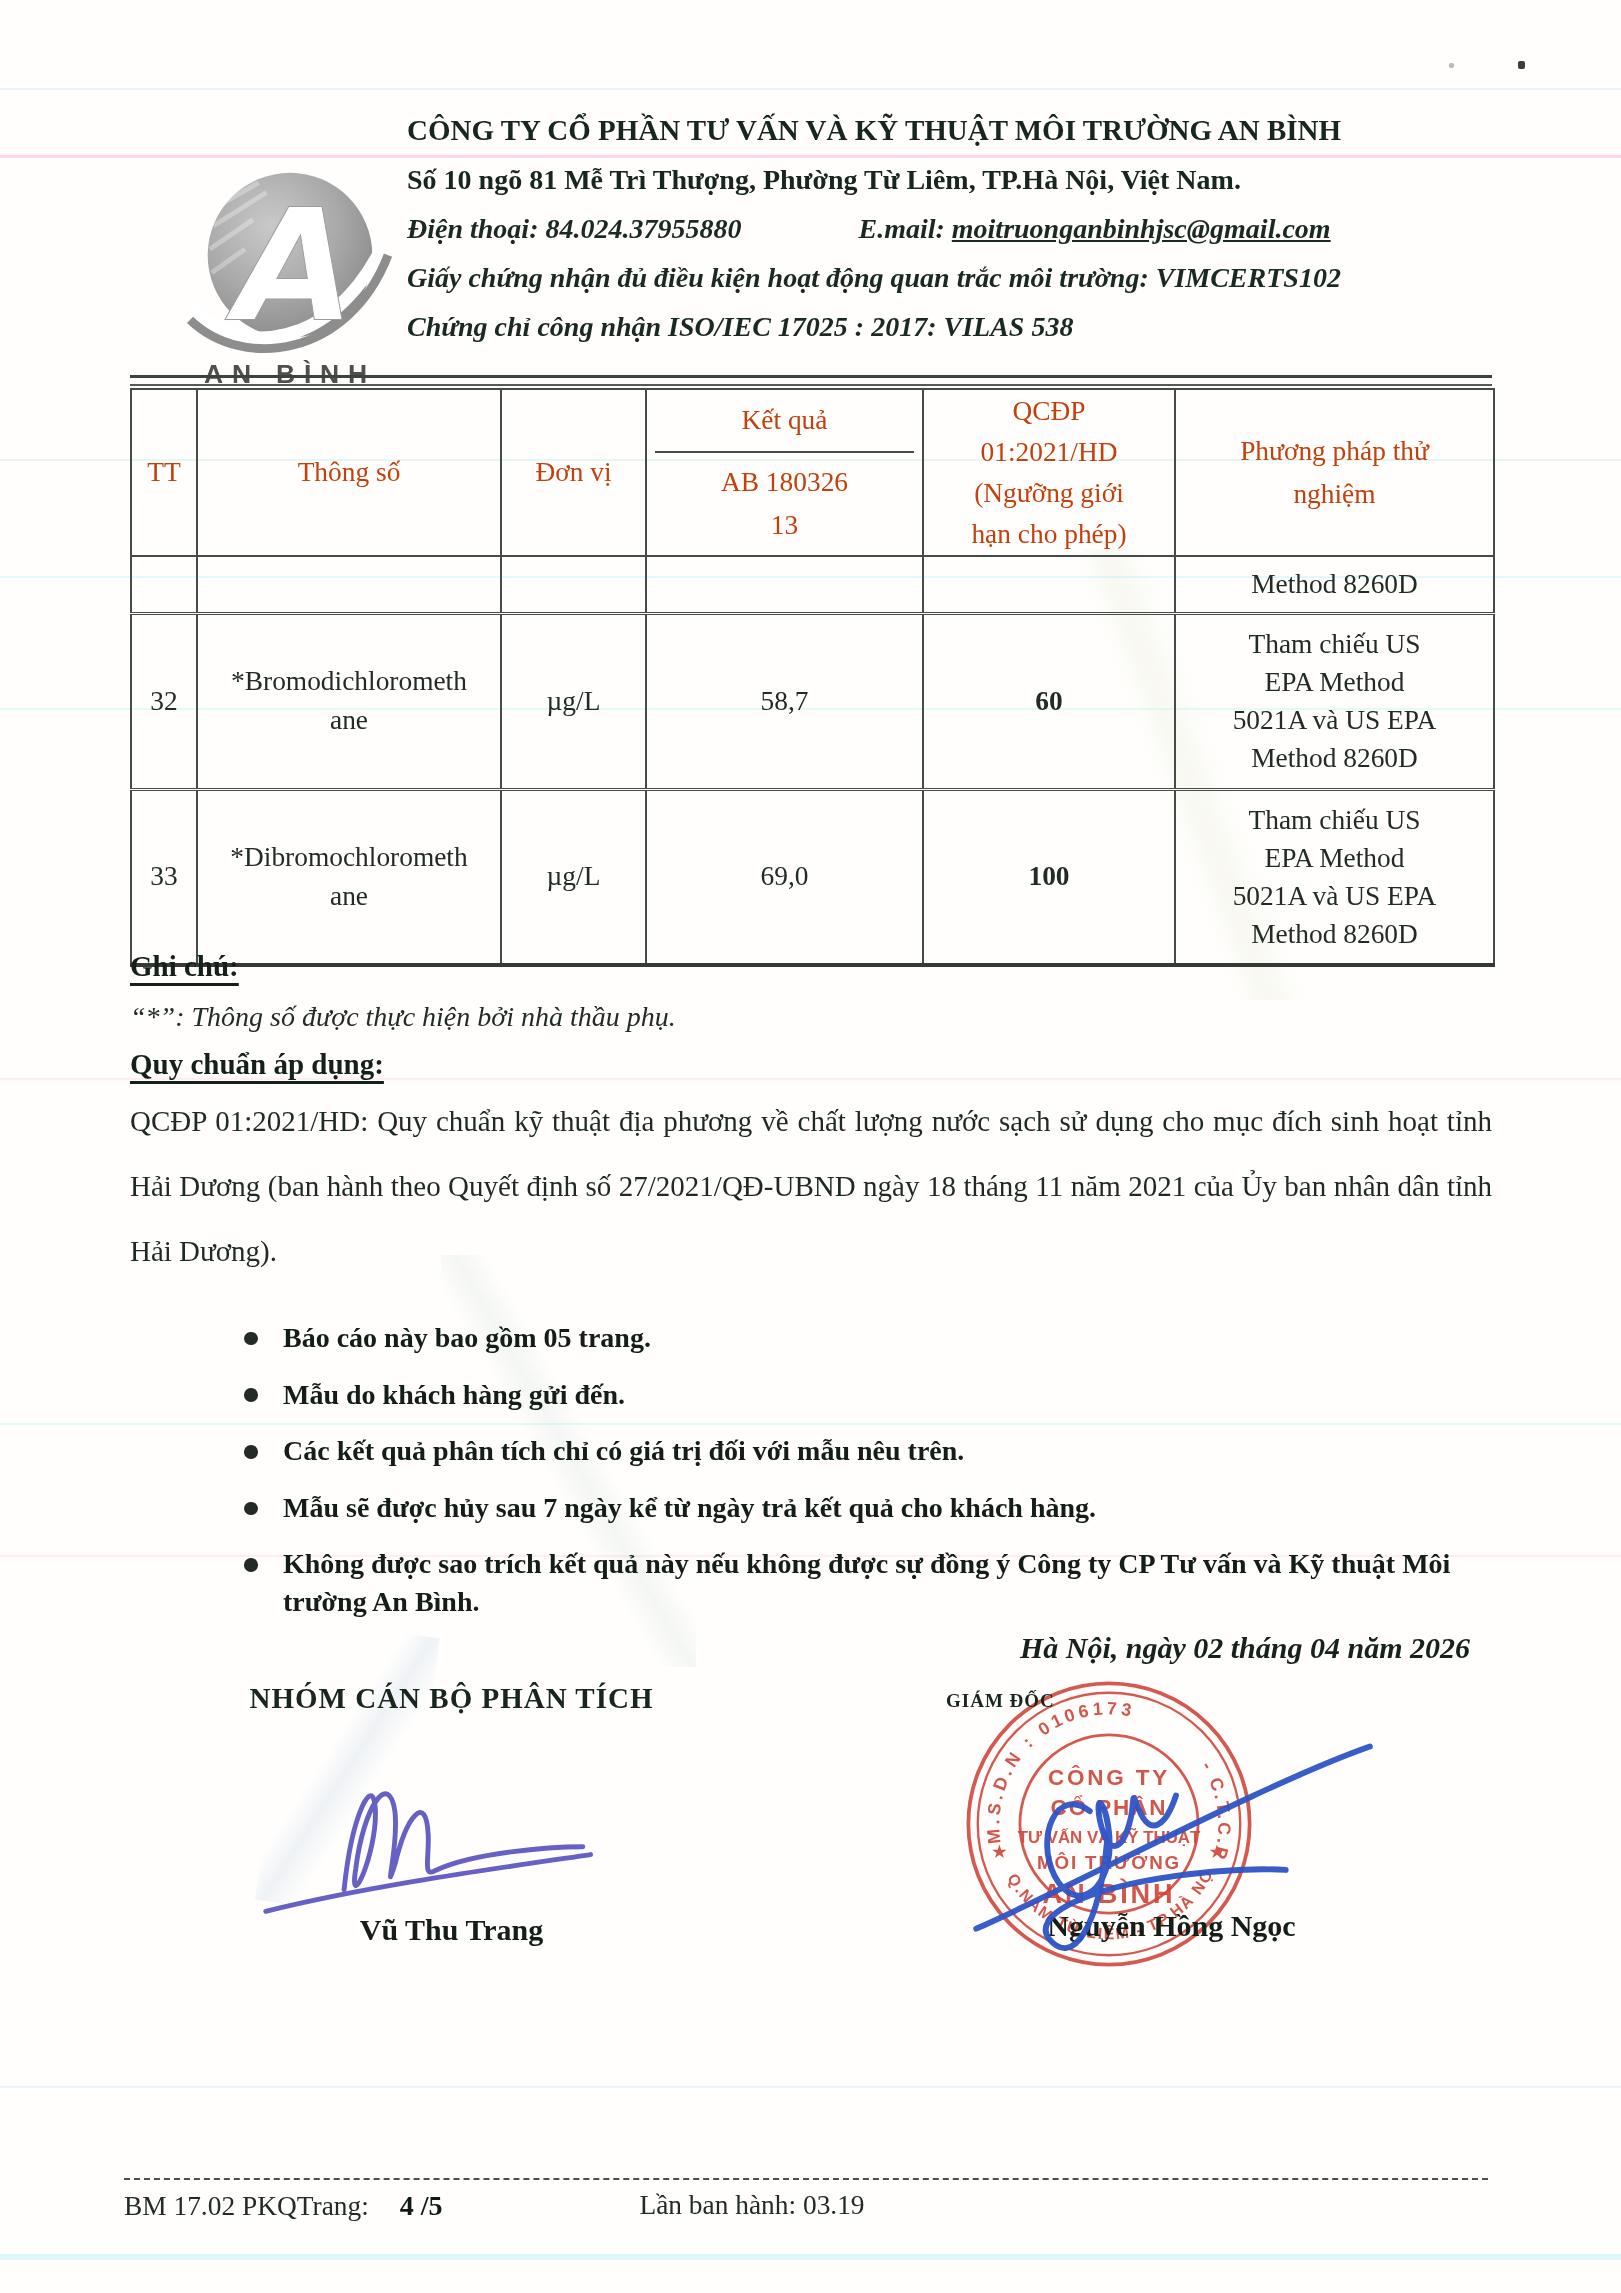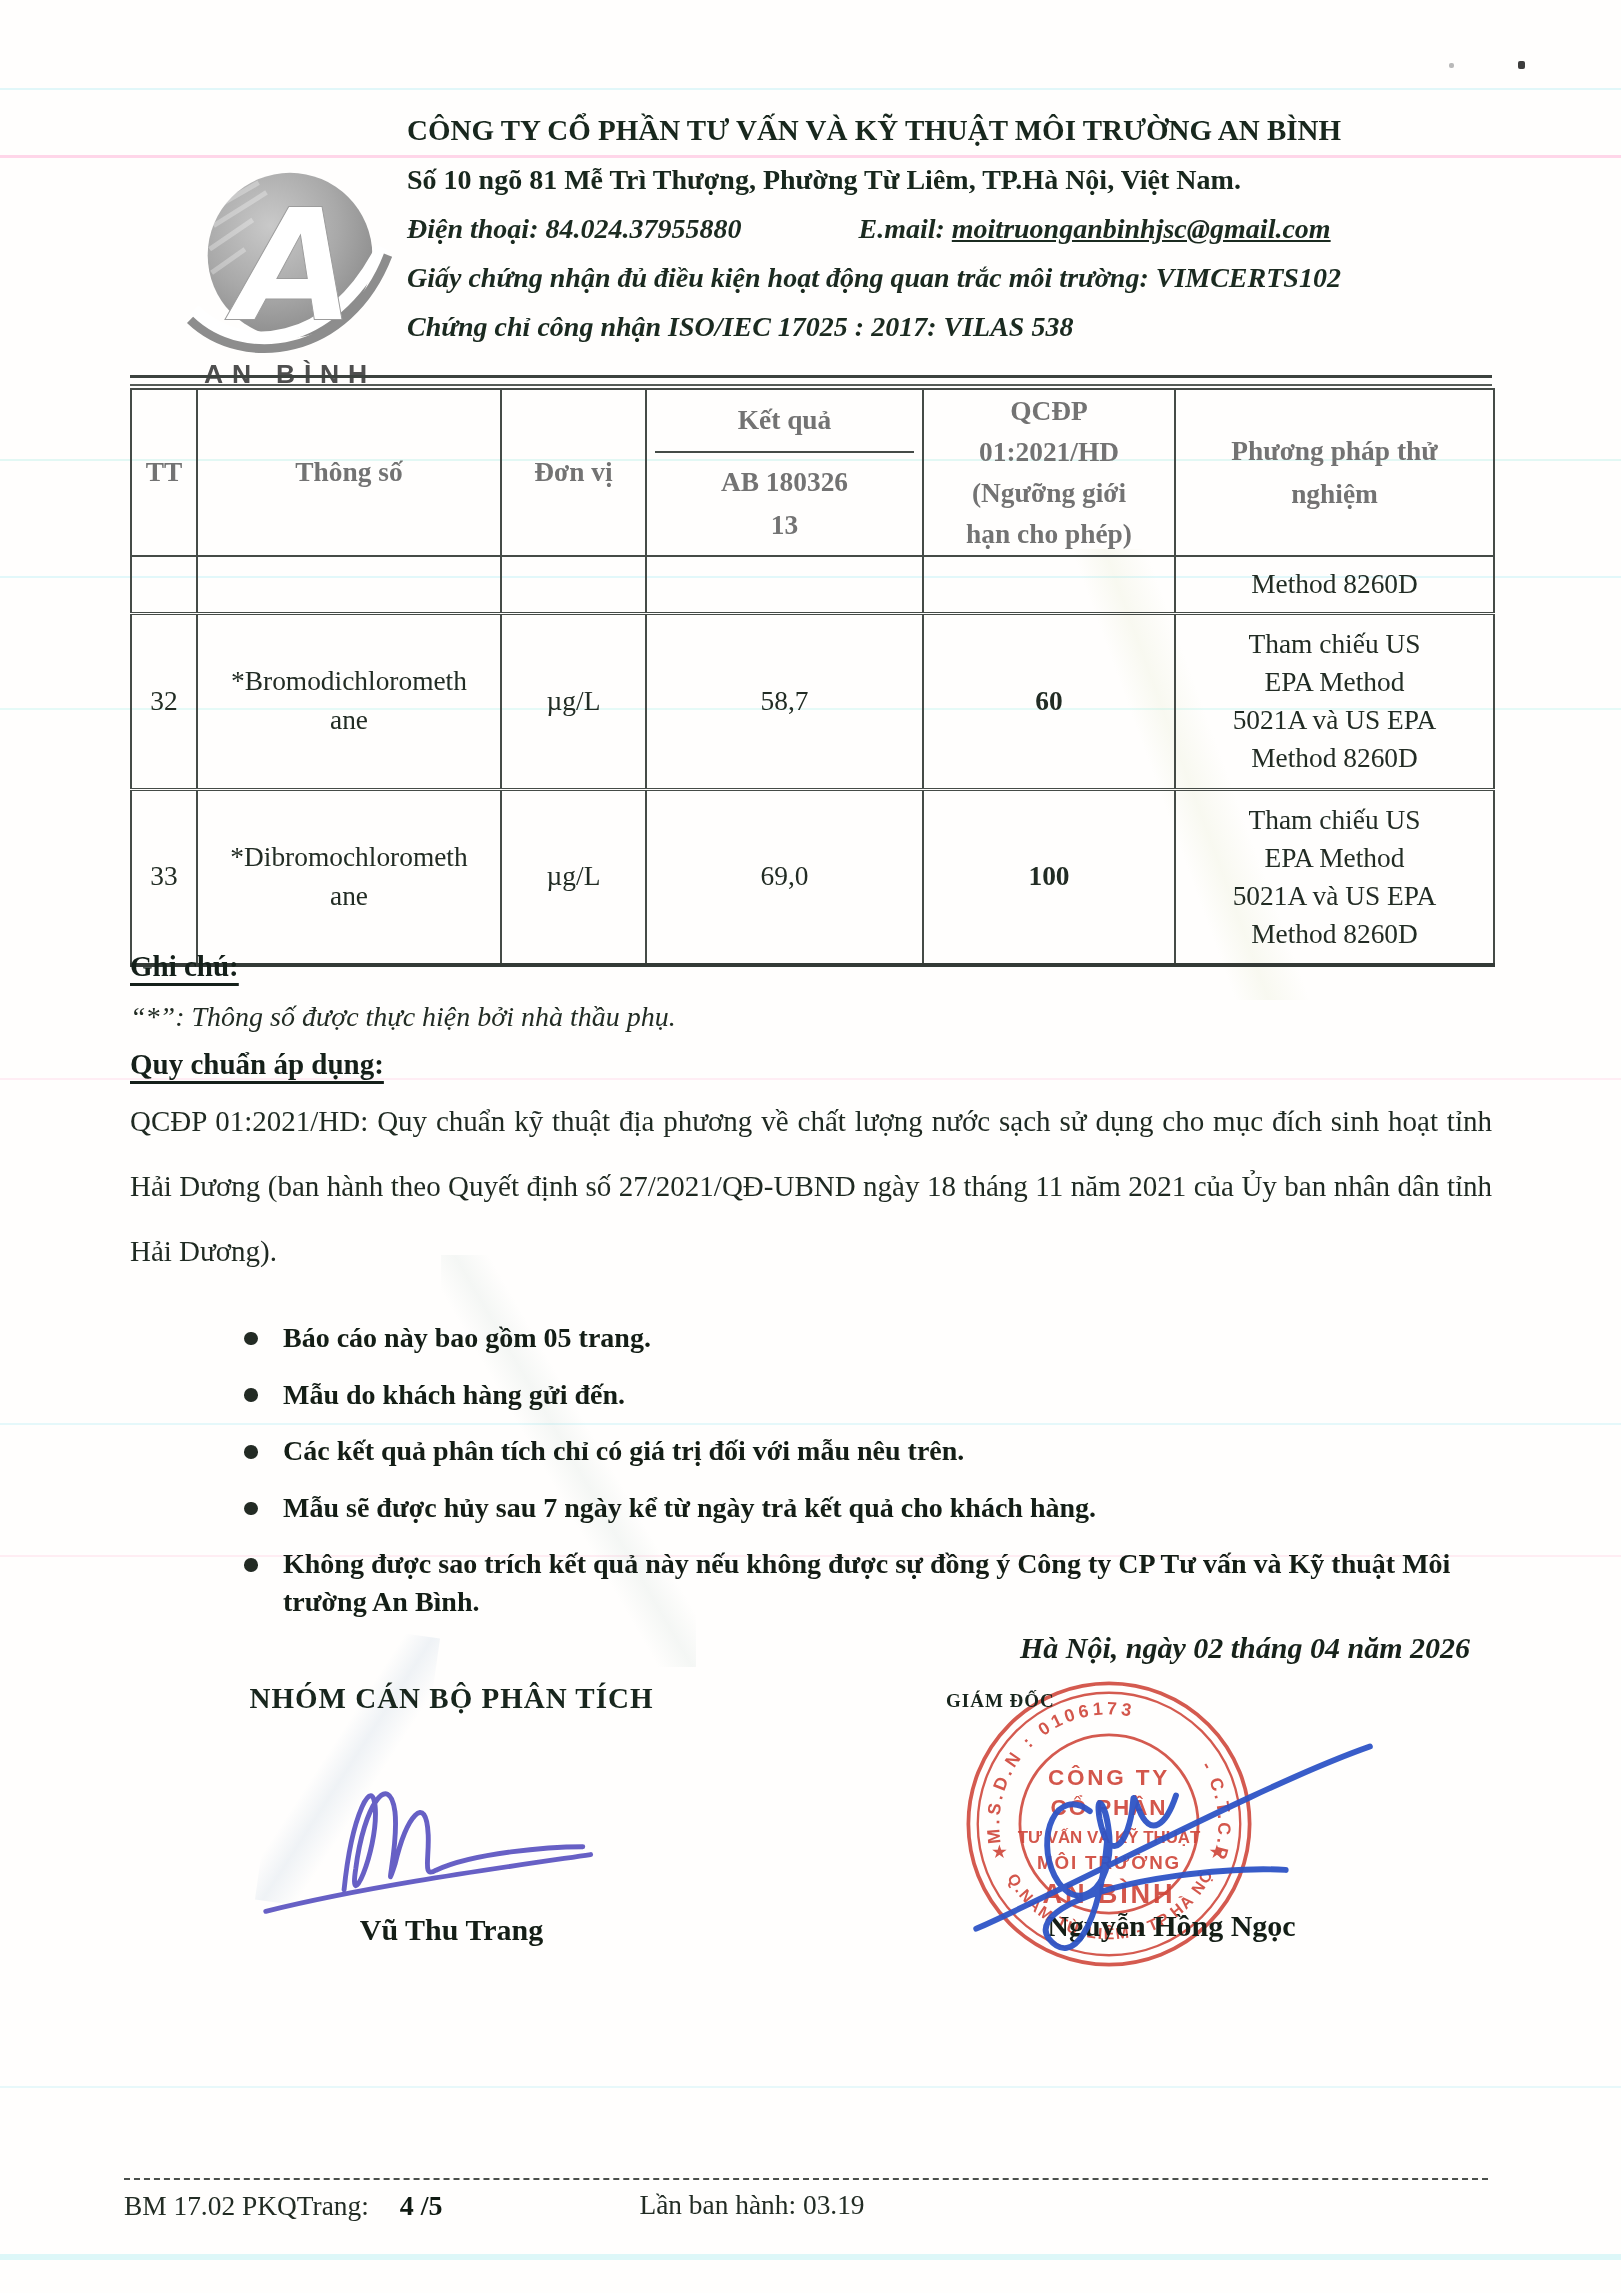--- a/index.html
+++ b/index.html
@@ -36,21 +36,21 @@
   table.results{
     position:absolute;left:130px;top:388px;width:1362px;
     border-collapse:collapse;table-layout:fixed;
     border:2.9px solid #343a36;border-bottom-width:4.9px;
   }
   table.results th, table.results td{
     border:2px solid #454b47;
     font-size:27.4px;color:#222c24;vertical-align:middle;text-align:center;
     padding:0 7.8px;overflow:hidden;
   }
-  table.results th{font-weight:bold;color:#737373;}
+  table.results th{font-weight:normal;color:#c2410c;}
   tr.row-head{height:167px;}
   tr.row-carry{height:57px;}
   tr.row-data{height:176px;}
   tr.row-carry td{border-bottom:3.9px double #454b47;}
   tr.row-data.first td{border-bottom:3.9px double #454b47;}
   th.c-result{padding:0;}
   .result-top{height:61px;border-bottom:2px solid #454b47;display:flex;align-items:center;justify-content:center;}
   .result-bottom{height:102px;display:flex;align-items:center;justify-content:center;white-space:pre-line;line-height:43px;}
   .pre{white-space:pre-line;line-height:41px;}
   td.c-param{text-align:left;padding-left:13.7px;}

